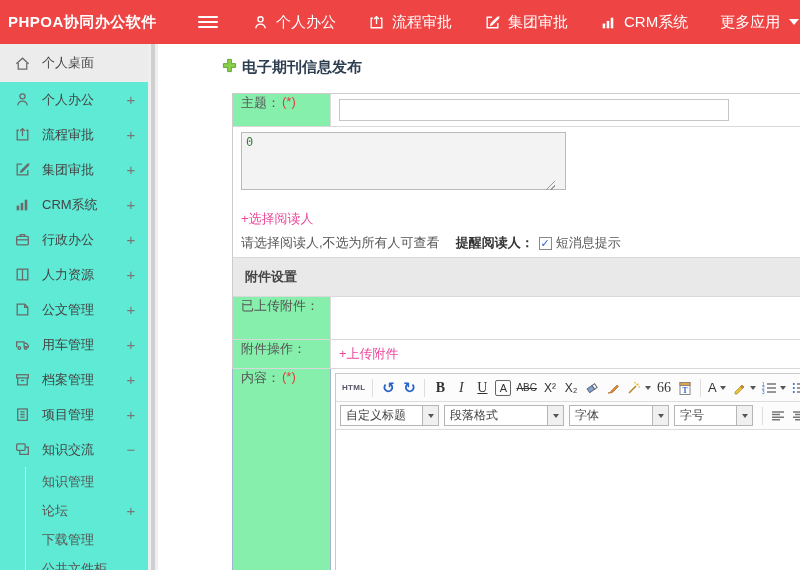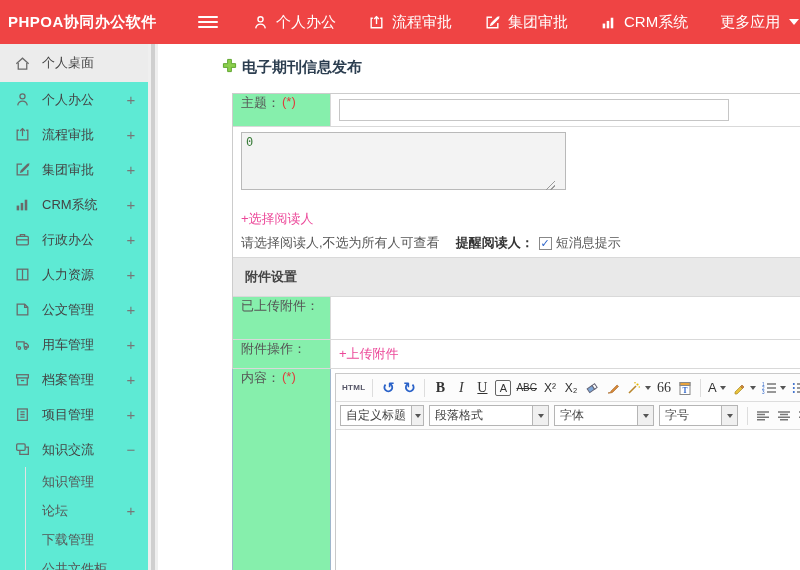--- a/index.html
+++ b/index.html
@@ -425,21 +425,21 @@
                     <svg width="16" height="16" viewBox="0 0 16 16">
                       <path d="M6 4h9M6 8h9M6 12h9" stroke="#777" stroke-width="1.4"></path>
                       <circle cx="2.8" cy="4" r="1" fill="#2a62c8"></circle>
                       <circle cx="2.8" cy="8" r="1" fill="#2a62c8"></circle>
                       <circle cx="2.8" cy="12" r="1" fill="#2a62c8"></circle>
                     </svg>
                   </span>
               </div>
 
               <div class="tbrow">
-                <span class="esel" style="width:84px">
+                <span class="esel" style="width:99px">
                   <span class="lbl">自定义标题</span>
                   <span class="arrowbtn">
                       <span class="mini-caret" style="margin-left:0"></span>
                     </span>
                 </span>
                 <span class="esel" style="width:120px">
                   <span class="lbl">段落格式</span>
                   <span class="arrowbtn">
                       <span class="mini-caret" style="margin-left:0"></span>
                     </span>

